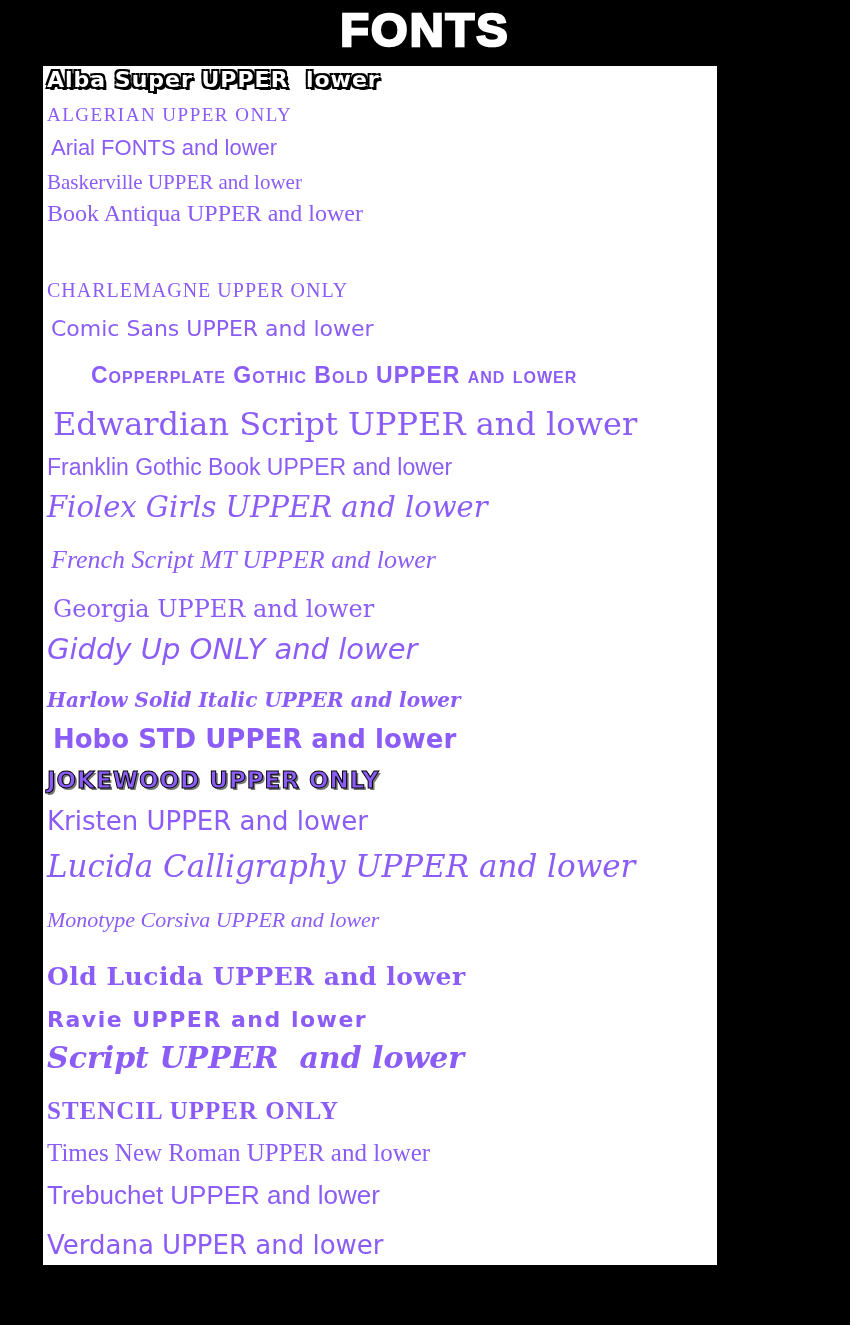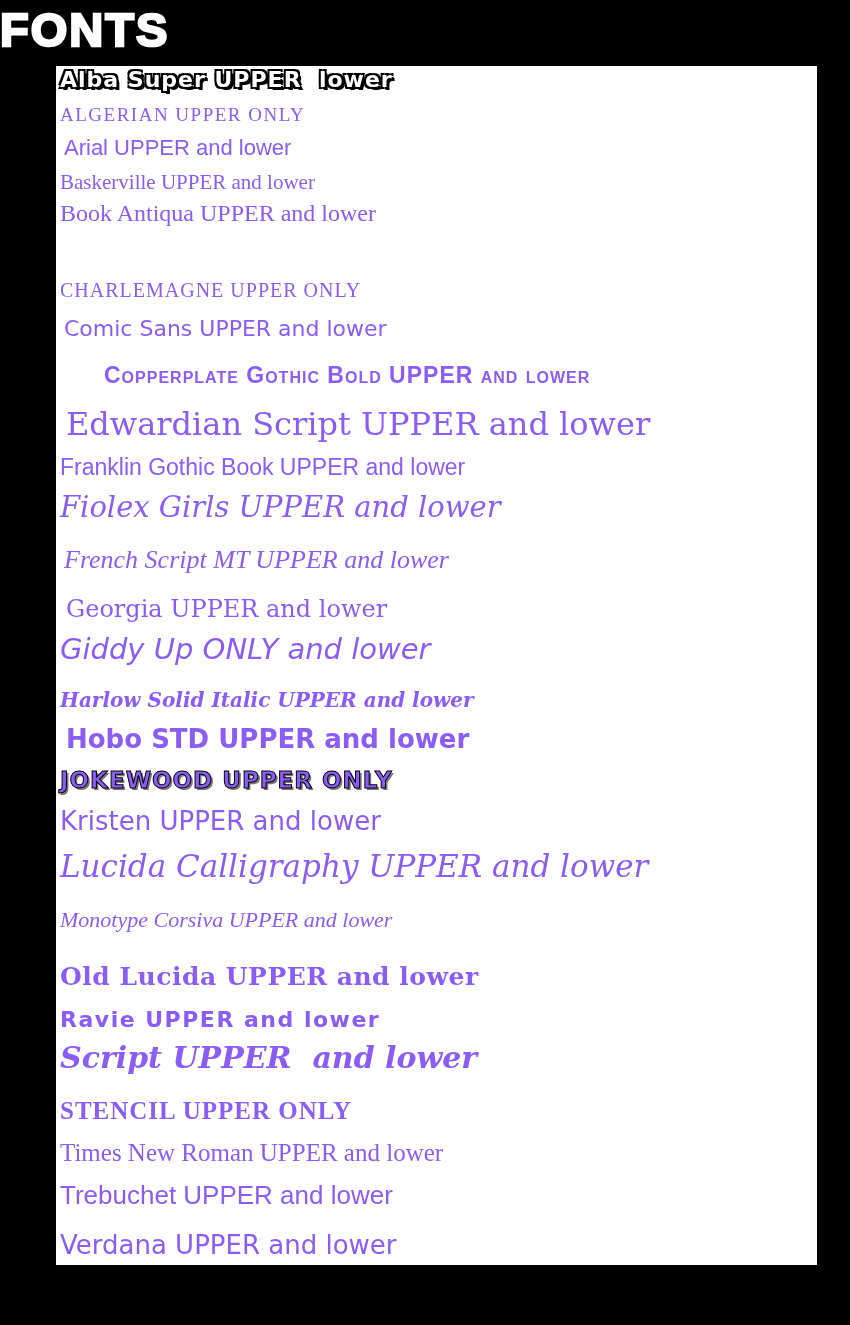--- a/index.html
+++ b/index.html
@@ -15,33 +15,33 @@
     position: relative;
     width: 850px;
     height: 1325px;
     background: #000000;
   }
   .page-title {
     position: absolute;
     top: 2px;
     left: 0;
     width: 100%;
-    text-align: left;
+    text-align: center;
     color: #ffffff;
     font-family: "Liberation Sans", sans-serif;
     font-weight: bold;
     font-size: 47px;
     letter-spacing: 2px;
     -webkit-text-stroke: 2.5px #ffffff;
   }
   .panel {
     position: absolute;
-    left: 56px;
+    left: 43px;
     top: 66px;
-    width: 761px;
+    width: 674px;
     height: 1199px;
     background: #ffffff;
   }
   .font-line {
     position: absolute;
     left: 4px;
     color: #8b5cf6;
     white-space: pre;
     line-height: 1.05;
   }
@@ -82,21 +82,21 @@
 </head>
 <body>
 
 <div class="page">
   <div class="page-title">FONTS</div>
 
   <div class="panel">
 
   <div class="font-line f0">Alba Super UPPER  lower</div>
       <div class="font-line f1">ALGERIAN UPPER ONLY</div>
-      <div class="font-line f2">Arial UPPER and lower</div>
+      <div class="font-line f2">Arial FONTS and lower</div>
       <div class="font-line f3">Baskerville UPPER and lower</div>
       <div class="font-line f4">Book Antiqua UPPER and lower</div>
       <div class="font-line f6">CHARLEMAGNE UPPER ONLY</div>
       <div class="font-line f7">Comic Sans UPPER and lower</div>
       <div class="font-line f8">Copperplate Gothic Bold UPPER and lower</div>
       <div class="font-line f9">Edwardian Script UPPER and lower</div>
       <div class="font-line f10">Franklin Gothic Book UPPER and lower</div>
       <div class="font-line f11">Fiolex Girls UPPER and lower</div>
       <div class="font-line f12">French Script MT UPPER and lower</div>
       <div class="font-line f13">Georgia UPPER and lower</div>

